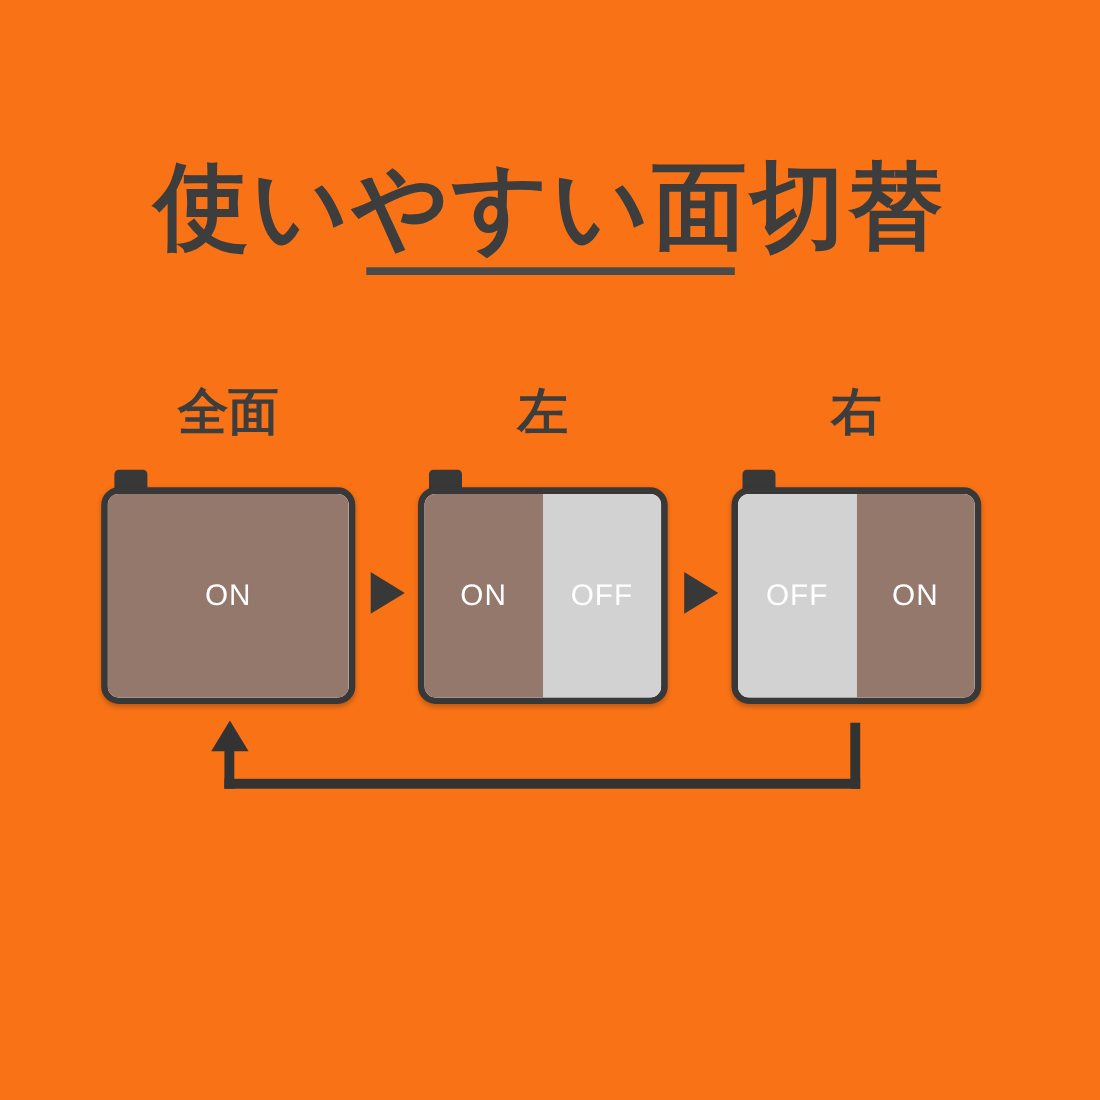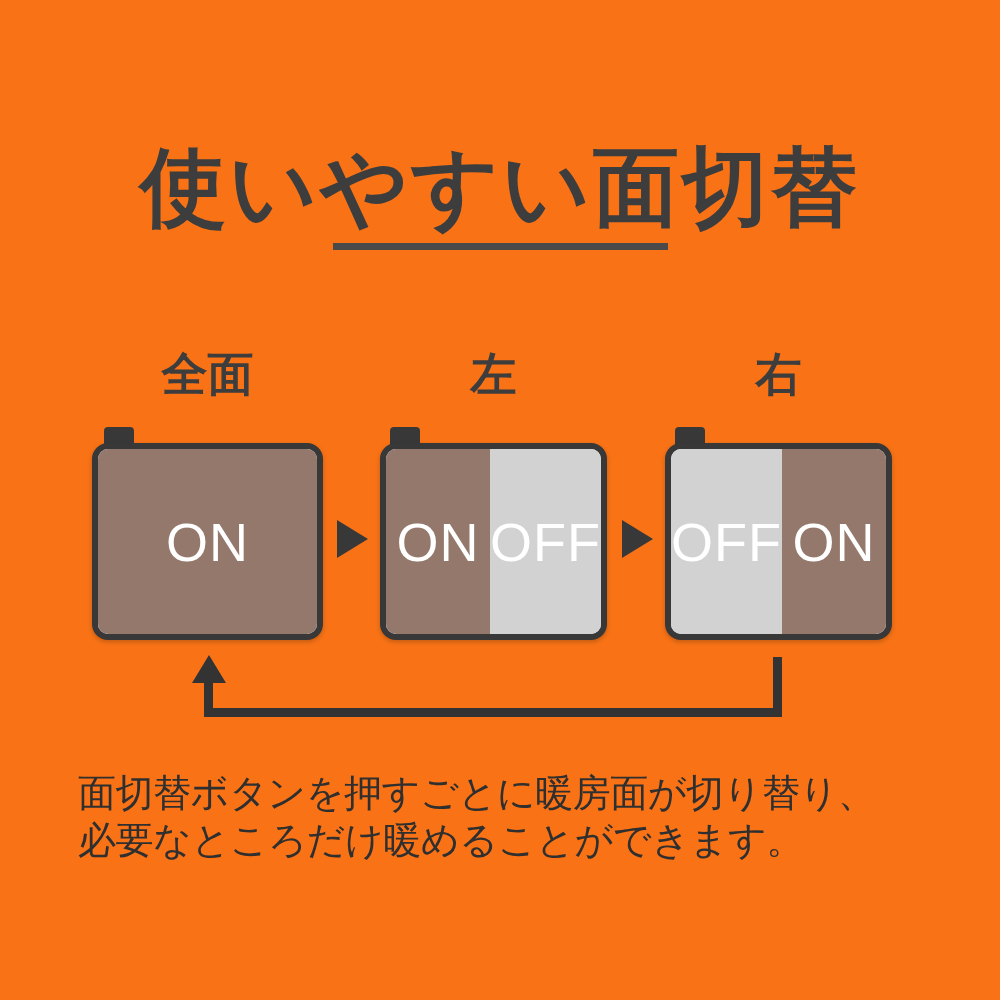--- a/index.html
+++ b/index.html
@@ -74,21 +74,21 @@
   .mat-0 { left: 92px;  width: 231px; }
   .mat-1 { left: 380px; width: 227px; }
   .mat-2 { left: 665px; width: 227px; }
 
   .zone {
     flex: 1;
     display: flex;
     align-items: center;
     justify-content: center;
     color: #ffffff;
-    font-size: 54px;
+    font-size: 27px;
     letter-spacing: 1px;
     text-align: center;
   }
   .zone-on  { background: var(--heat-on,  #94786c); }
   .zone-off { background: var(--heat-off, #d2d2d3); }
 
   
   .next-arrow {
     position: absolute;
     top: 520px;
@@ -160,18 +160,14 @@
     <div class="zone zone-on">ON</div>
   </div>
 
   <div>
     <div class="loop-seg loop-right-vertical"></div>
     <div class="loop-seg loop-horizontal"></div>
     <div class="loop-seg loop-left-vertical"></div>
     <div class="loop-arrowhead"></div>
   </div>
 
-  <div class="description">
-    <div>面切替ボタンを押すごとに暖房面が切り替り、</div>
-    <div>必要なところだけ暖めることができます。</div>
-  </div>
 
 </div>
 
 </body></html>

